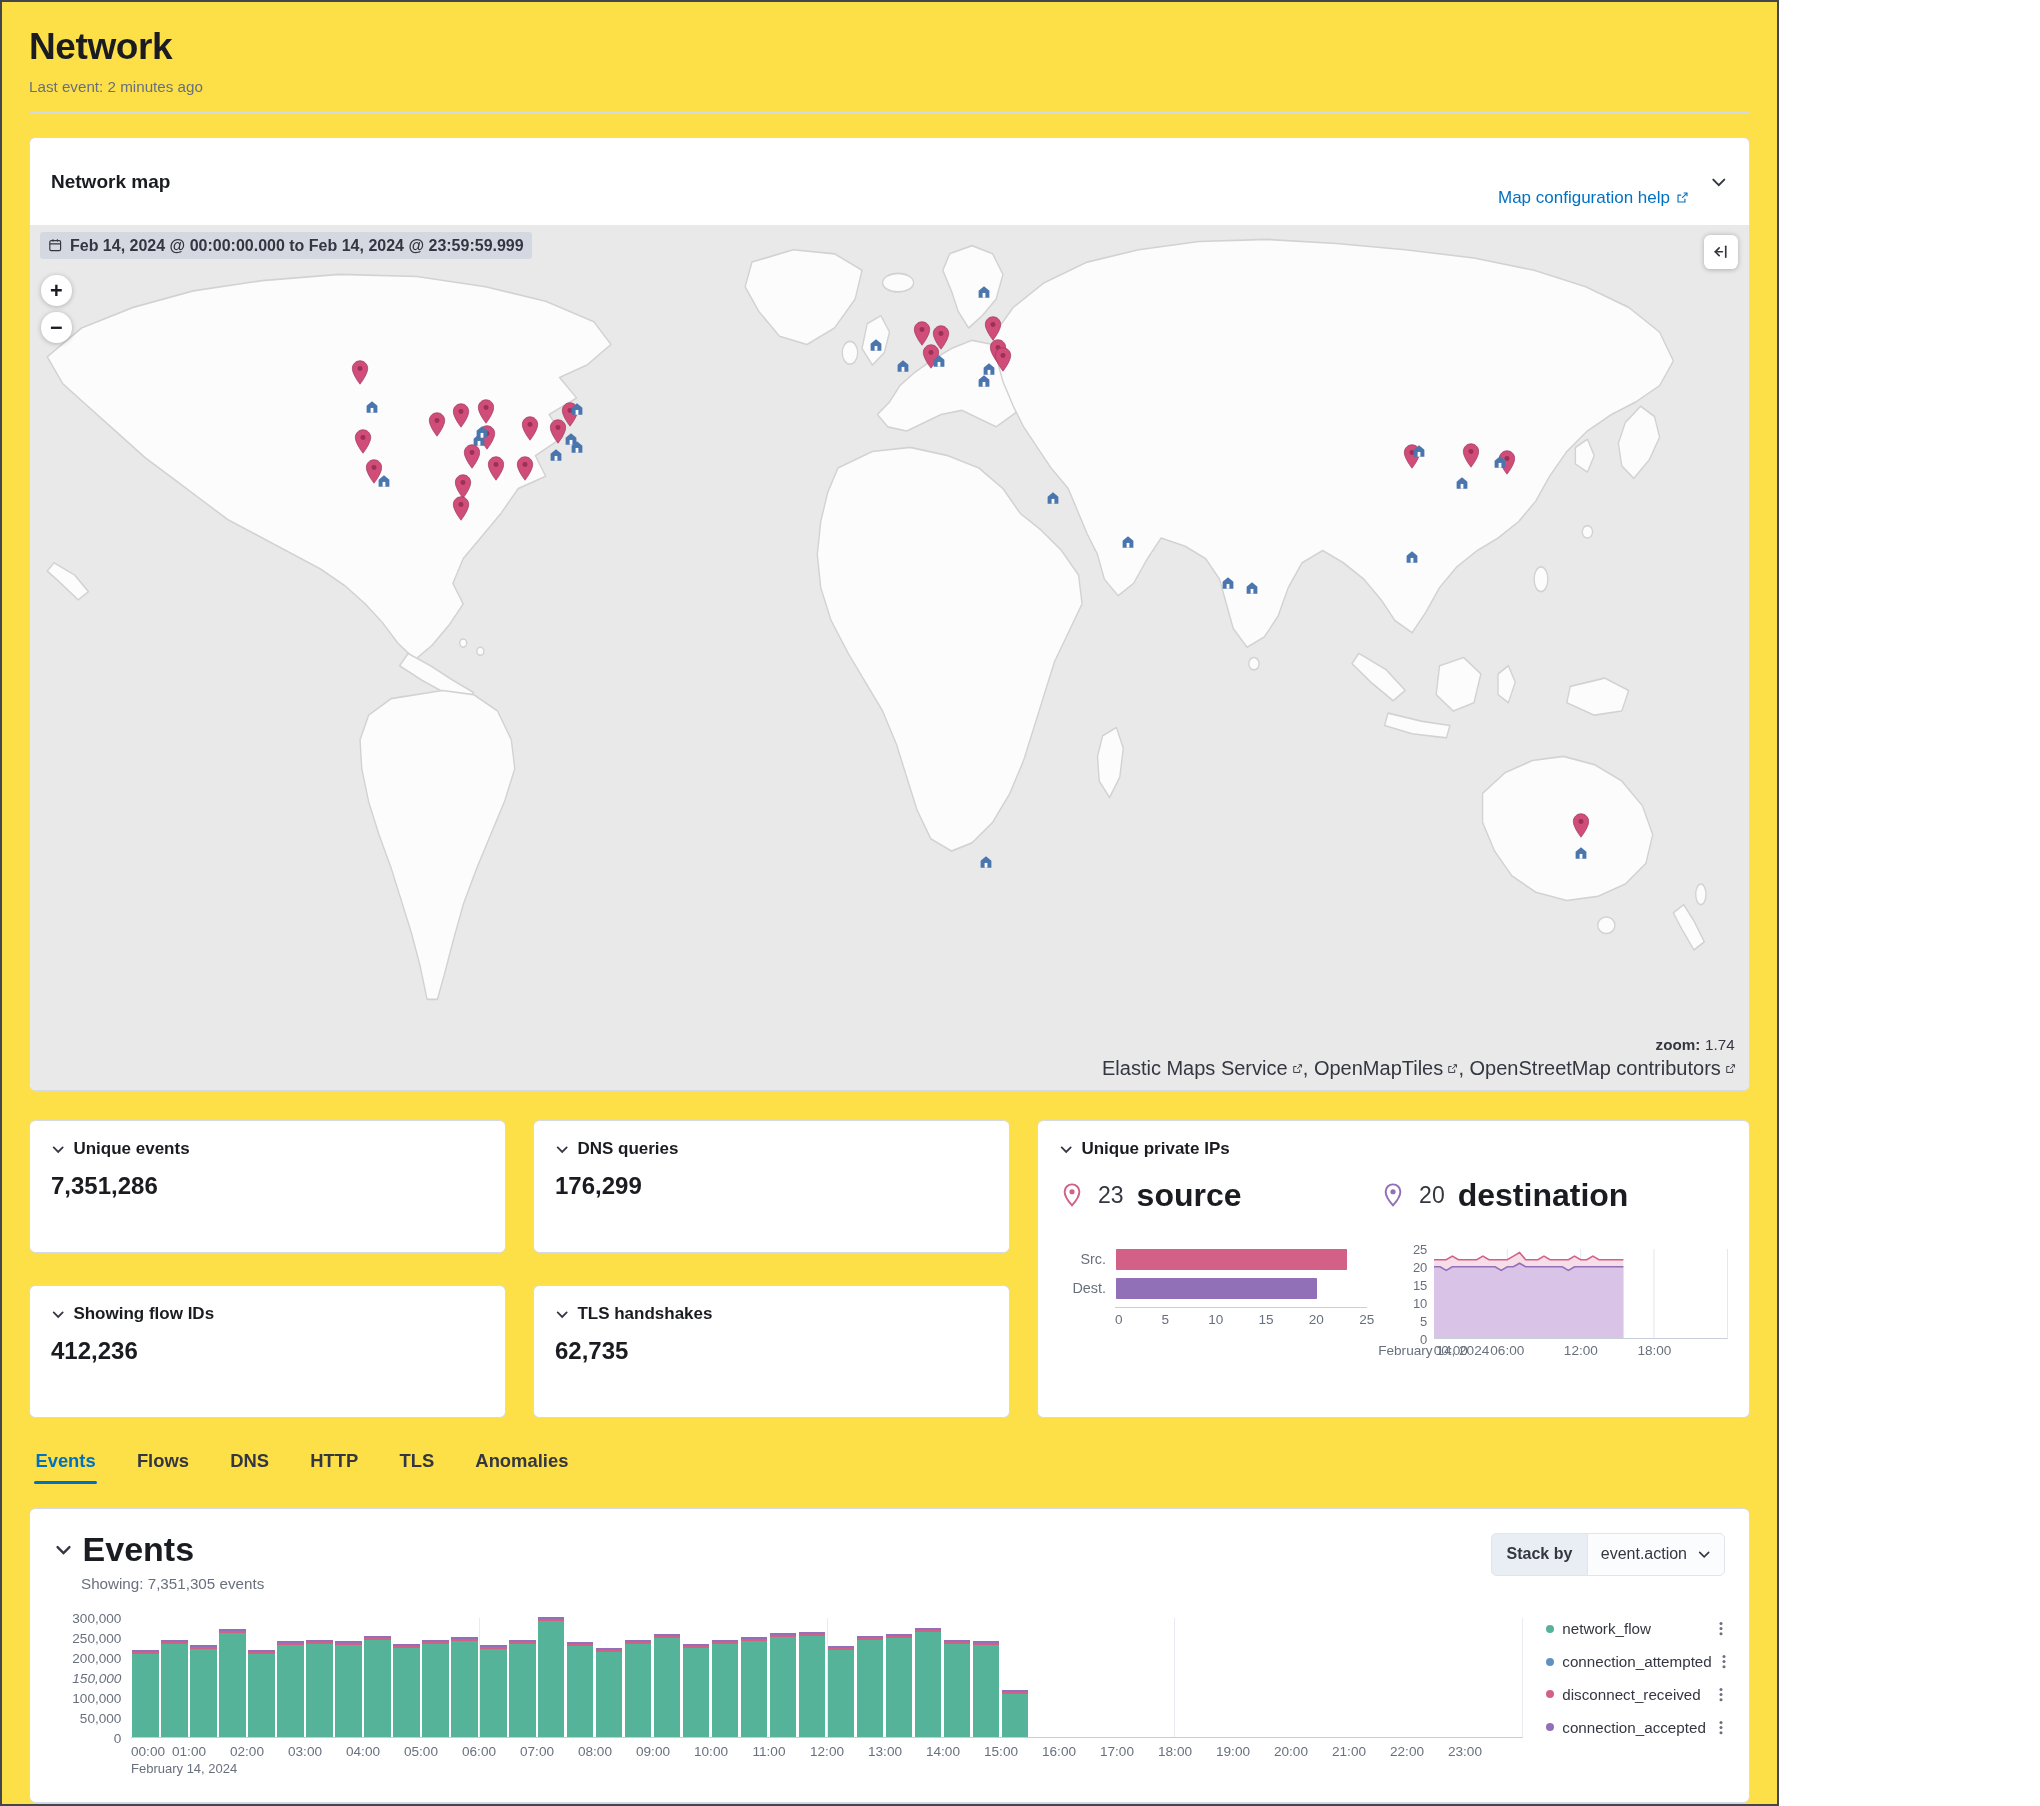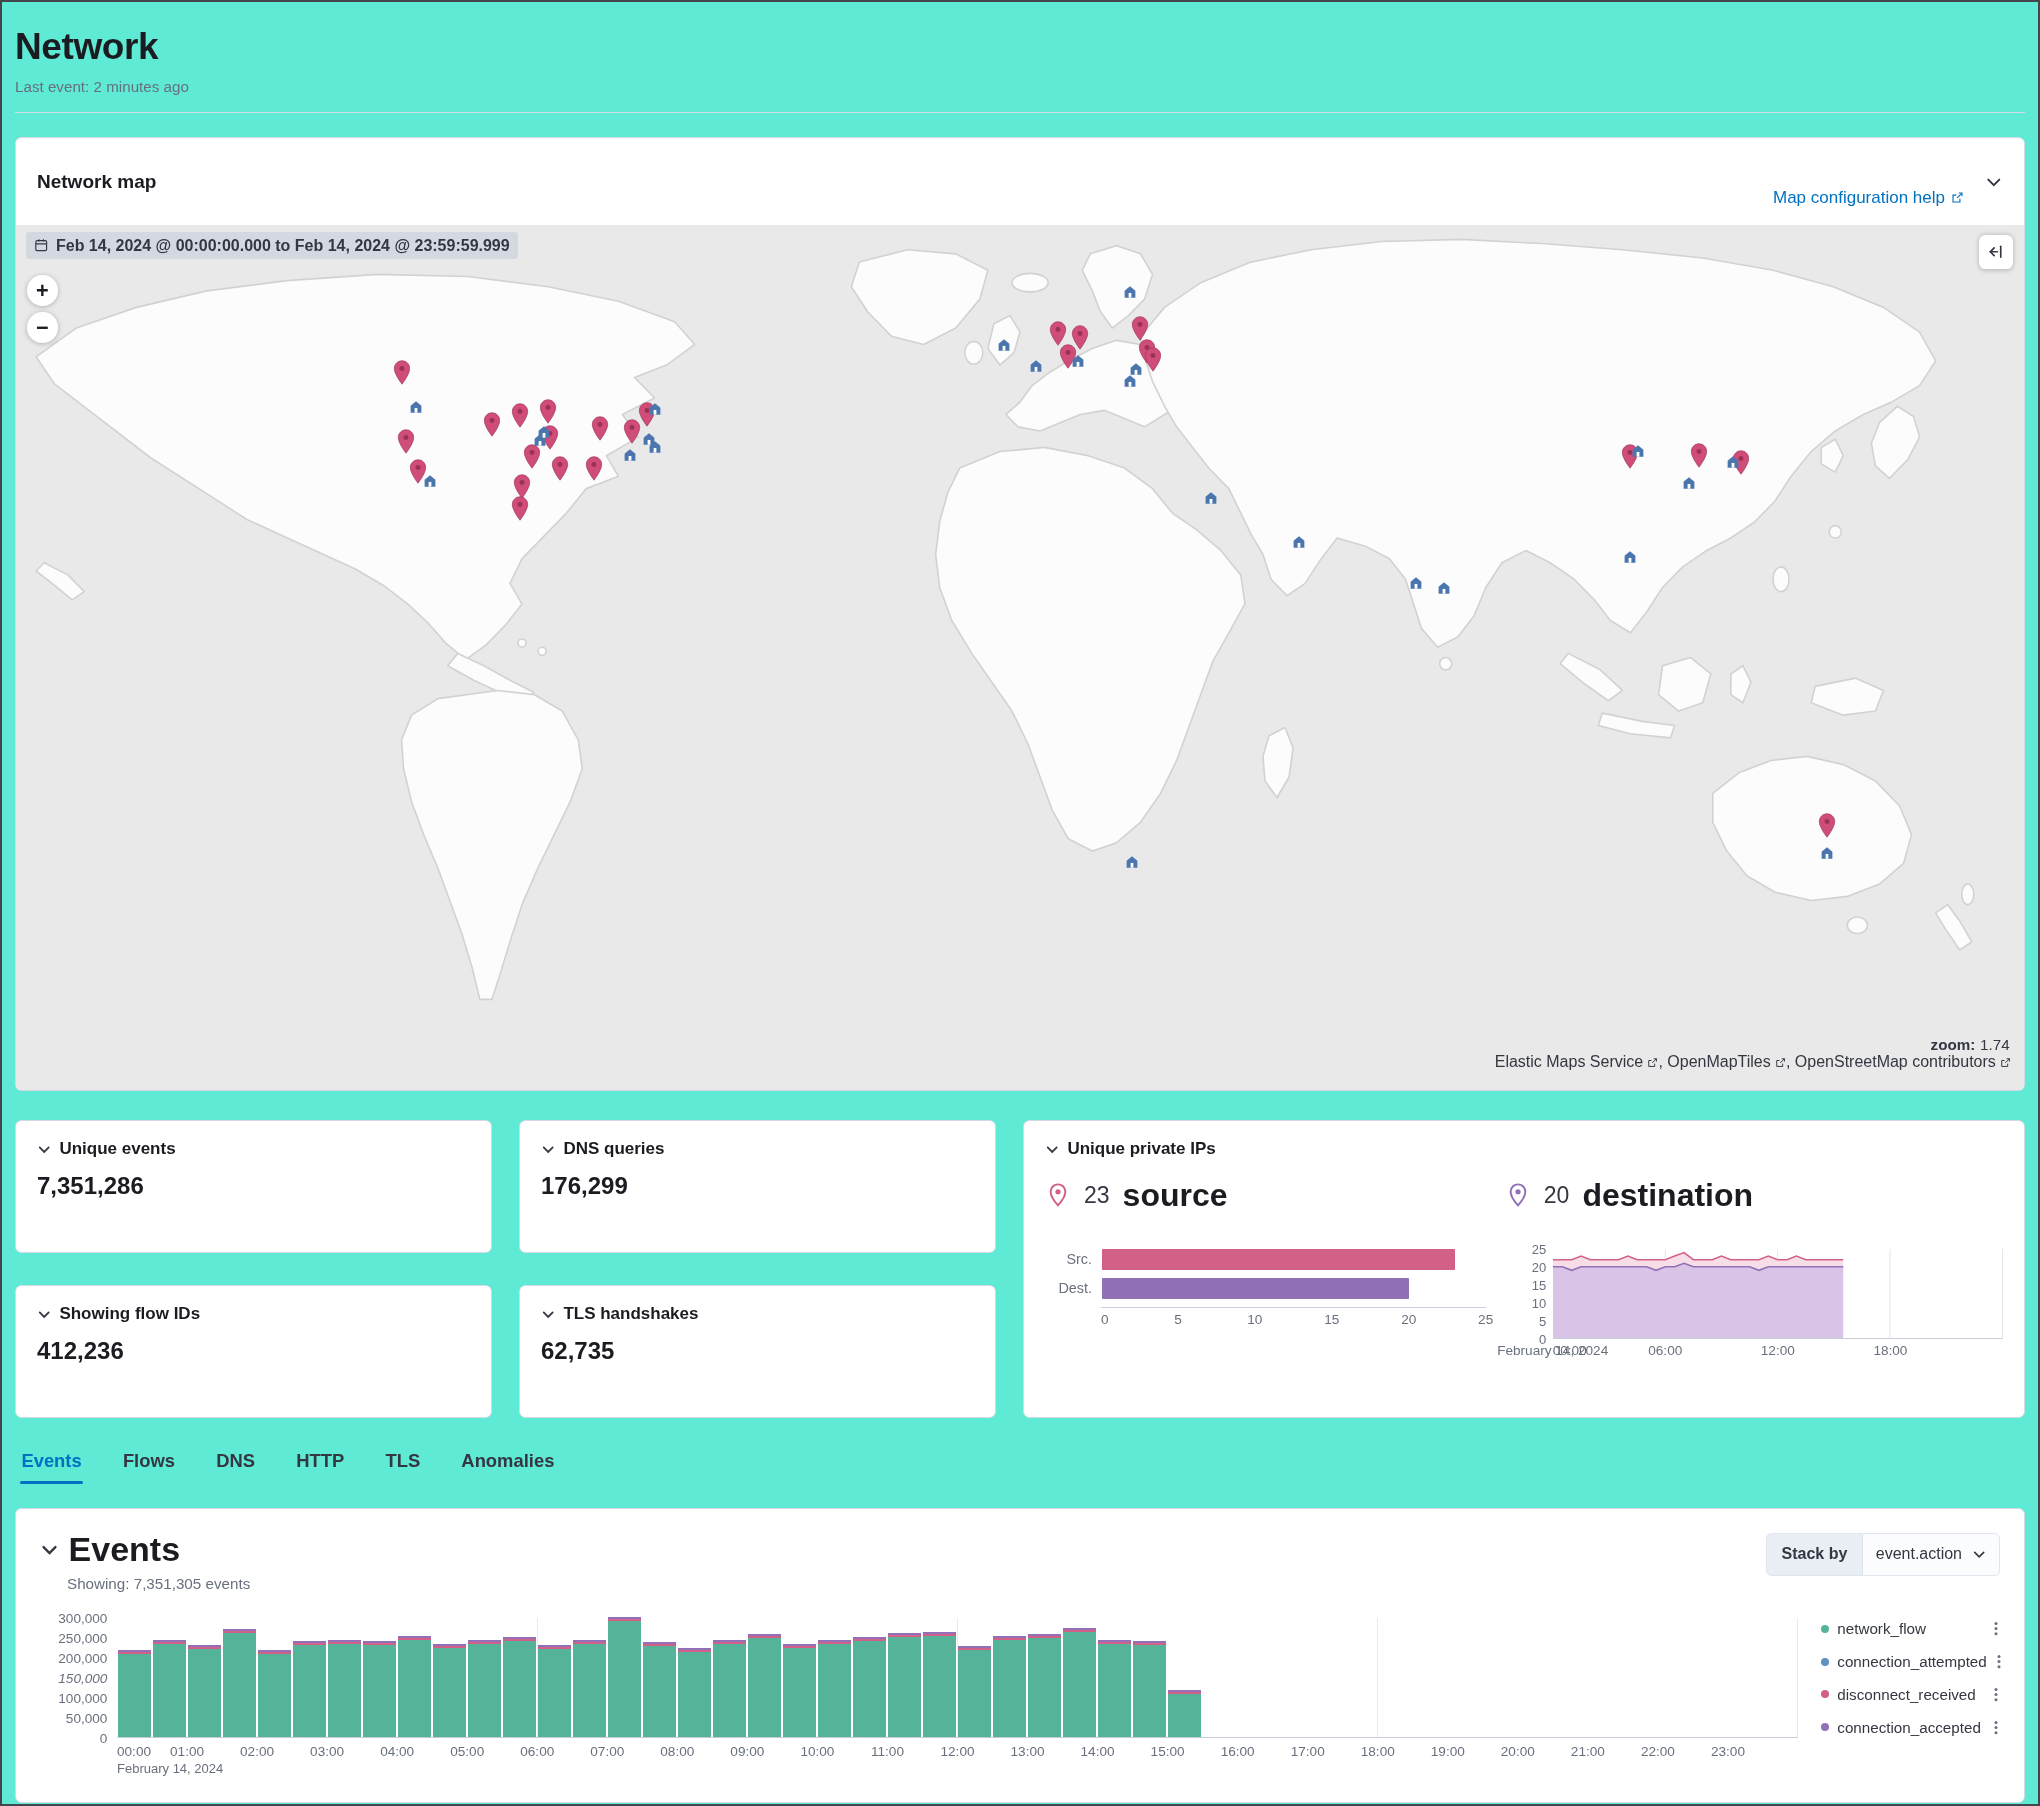--- a/index.html
+++ b/index.html
@@ -1,17 +1,17 @@
 <!DOCTYPE html>
 <html style="font-size:13px"><head>
 <meta charset="utf-8">
 <style>
   * { box-sizing: border-box; margin: 0; padding: 0; }
   html,body { background:#fff; font-family:"Liberation Sans", sans-serif; color:#343741; }
-  #page { width:2040px; height:1806px; border:2.4px solid #43464d; background:#5eead4; padding:24px 13px; overflow:hidden; position:relative; }
+  #page { width:1779px; height:1806px; border:2.4px solid #43464d; background:#fde047; padding:24px 27px; overflow:hidden; position:relative; }
 
   
   h1.page-title { font-size:37px; font-weight:700; color:#1a1c21; letter-spacing:-0.4px; }
   .last-event { font-size:15.2px; color:#69707d; margin-top:9.6px; }
   .divider { border:none; border-top:0.8px solid #d3dae6; margin-top:17.6px; }
 
   .panel { background:#fff; border:0.8px solid #d3dae6; border-radius:6.4px; }
 
   
   .map-panel { margin-top:24px; overflow:hidden; }
@@ -29,21 +29,21 @@
 
   .date-badge { position:absolute; top:6.4px; left:9.6px; display:flex; align-items:center; gap:7.2px;
     background:rgba(211,215,224,0.95); color:#343741; font-size:16px; font-weight:600; padding:4.8px 8.8px; border-radius:3.2px; }
   .zoom-controls { position:absolute; top:50px; left:11.2px; display:flex; flex-direction:column; gap:6.4px; }
   .zoom-controls button { width:30.5px; height:30.5px; border-radius:50%; border:none; background:#fff; box-shadow:0 0.8px 4.8px rgba(0,0,0,0.25);
     font-size:21.7px; font-weight:600; color:#1a1c21; cursor:pointer; display:grid; place-items:center; line-height:1; }
   .map-tool { position:absolute; top:9.6px; right:11.2px; width:34px; height:34px; border:none; border-radius:6.4px; background:#fff;
     box-shadow:0 0.8px 4.8px rgba(0,0,0,0.25); cursor:pointer; display:grid; place-items:center; }
   .zoom-note { position:absolute; right:14.4px; bottom:37px; font-size:15.2px; color:#343741; }
   .zoom-note b { font-weight:700; margin-right:4.8px; }
-  .attribution { position:absolute; right:13px; bottom:19px; font-size:16px; color:#343741; }
+  .attribution { position:absolute; right:13px; bottom:10px; font-size:20px; color:#343741; }
   .attr-link { display:inline-flex; align-items:center; gap:4px; cursor:pointer; }
 
   
   .kpi-grid { margin-top:29px; display:grid; grid-template-columns:477px 477px 1fr; grid-template-rows:133px 133px; gap:32px 27px; }
   .kpi { padding:17.6px 21px; }
   .kpi-head { display:flex; align-items:center; gap:8px; }
   .kpi-head .label { font-size:17px; font-weight:700; color:#1a1c21; }
   .kpi-value { font-size:24px; font-weight:700; color:#1a1c21; margin-top:13px; }
   .unique-ips { grid-column:3; grid-row:1 / span 2; padding:17.6px 21px; }
 

